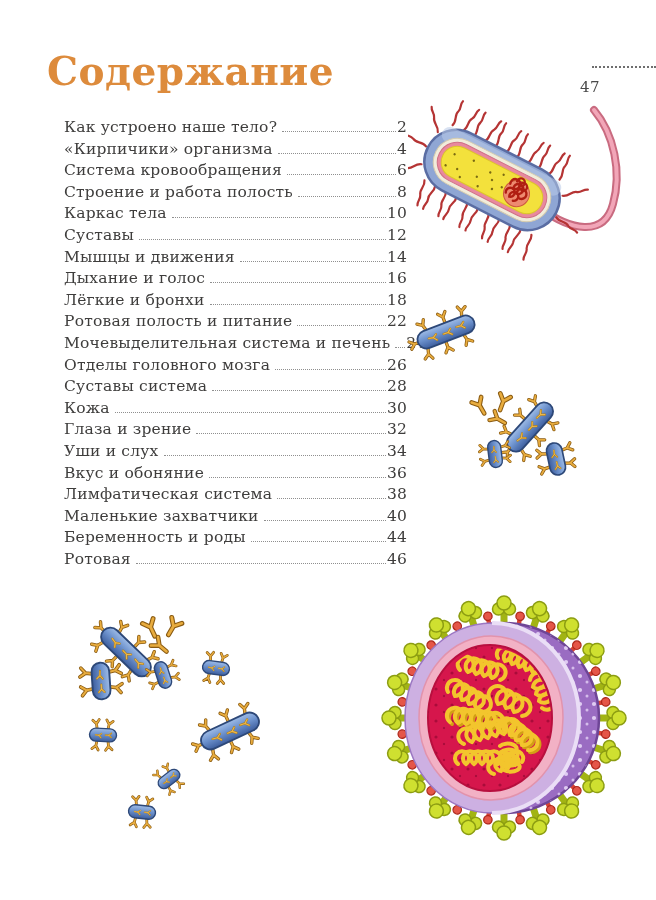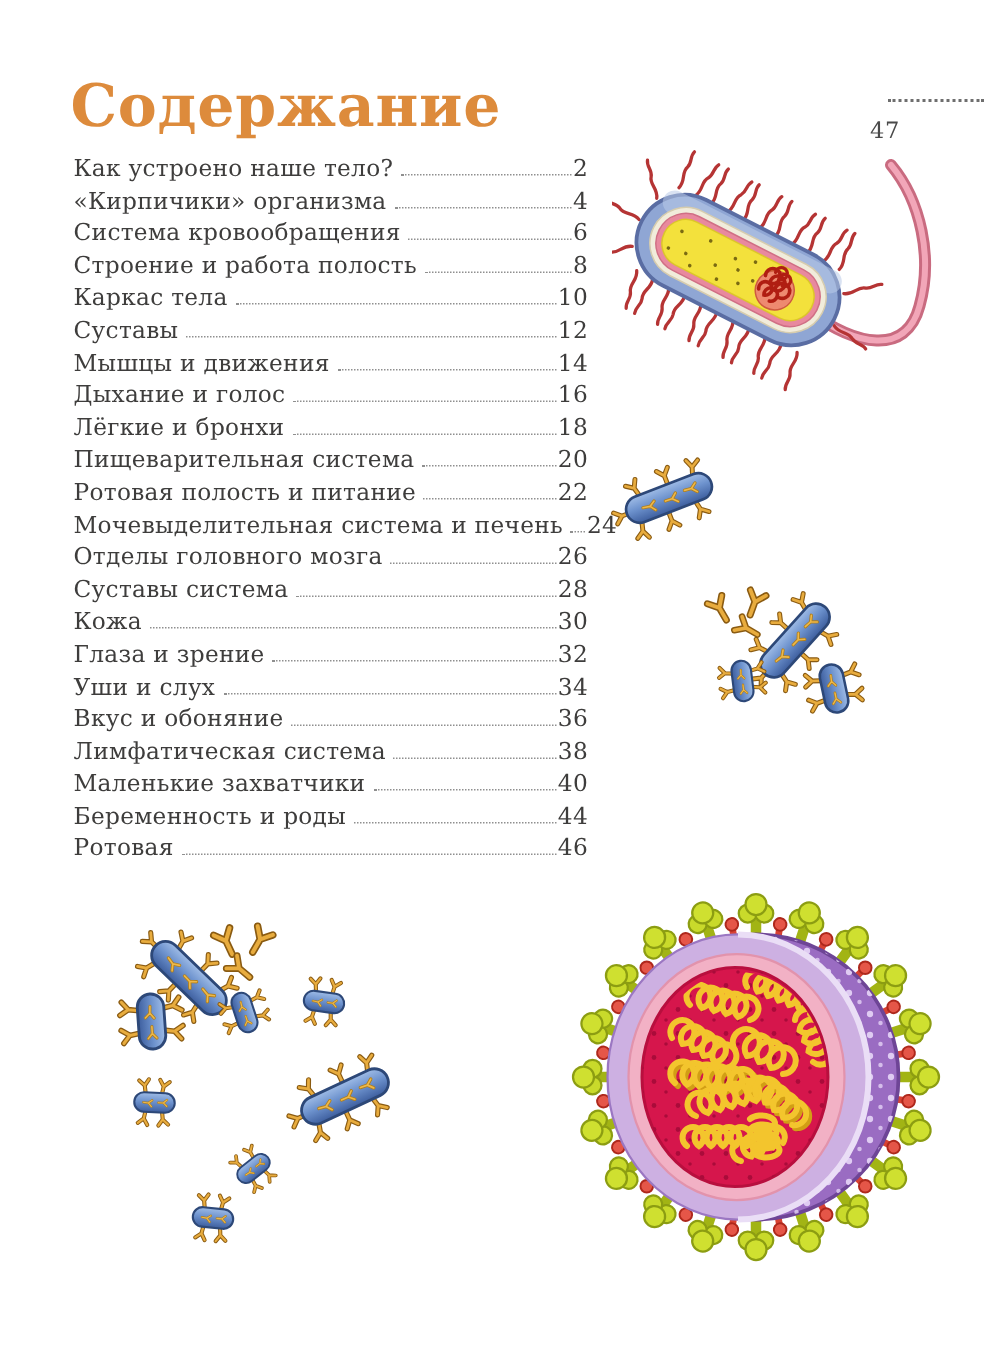--- a/index.html
+++ b/index.html
@@ -4,21 +4,21 @@
 <style>
   html,body{margin:0;padding:0;background:#ffffff;}
   .page{position:relative;width:656px;height:900px;background:#ffffff;overflow:hidden;
         font-family:"DejaVu Serif","Liberation Serif",serif;padding-left:40px;}
   .title{position:absolute;left:47px;top:48px;font-size:39px;font-weight:bold;
          color:#DD8B3C;letter-spacing:.5px;}
   .pagenum{position:absolute;left:580px;top:46px;font-size:15px;font-weight:normal;
            color:#4A4A4A;letter-spacing:.5px;margin-top:32px;}
   .pagenum-dots{position:absolute;left:592px;top:66px;width:64px;height:0;
                 border-bottom:2px dotted #6E6E6E;}
-  .toc{position:absolute;left:48px;top:102px;width:343px;margin:1px;padding:0;list-style:none;}
+  .toc{position:absolute;left:48px;top:102px;width:343px;margin:16px;padding:0;list-style:none;}
   .toc li{display:flex;align-items:baseline;height:21.6px;font-size:15.5px;
           color:#3E3D3C;letter-spacing:.2px;}
   .lbl{white-space:nowrap;}
   .dots{flex:1;border-bottom:1.5px dotted #8F8F8F;margin:0 1px 4px 5px;min-width:10px;}
   .pg{white-space:nowrap;}
   .ill{position:absolute;}
 </style>
 </head>
 <body>
 
@@ -66,25 +66,20 @@
       </li>
     <li>
         <span class="lbl">Дыхание и голос</span>
         <span class="dots"></span>
         <span class="pg">16</span>
       </li>
     <li>
         <span class="lbl">Лёгкие и бронхи</span>
         <span class="dots"></span>
         <span class="pg">18</span>
-      </li>
-    <li>
-        <span class="lbl">Пищеварительная система</span>
-        <span class="dots"></span>
-        <span class="pg">20</span>
       </li>
     <li>
         <span class="lbl">Ротовая полость и питание</span>
         <span class="dots"></span>
         <span class="pg">22</span>
       </li>
     <li>
         <span class="lbl">Мочевыделительная система и печень</span>
         <span class="dots"></span>
         <span class="pg">24</span>

